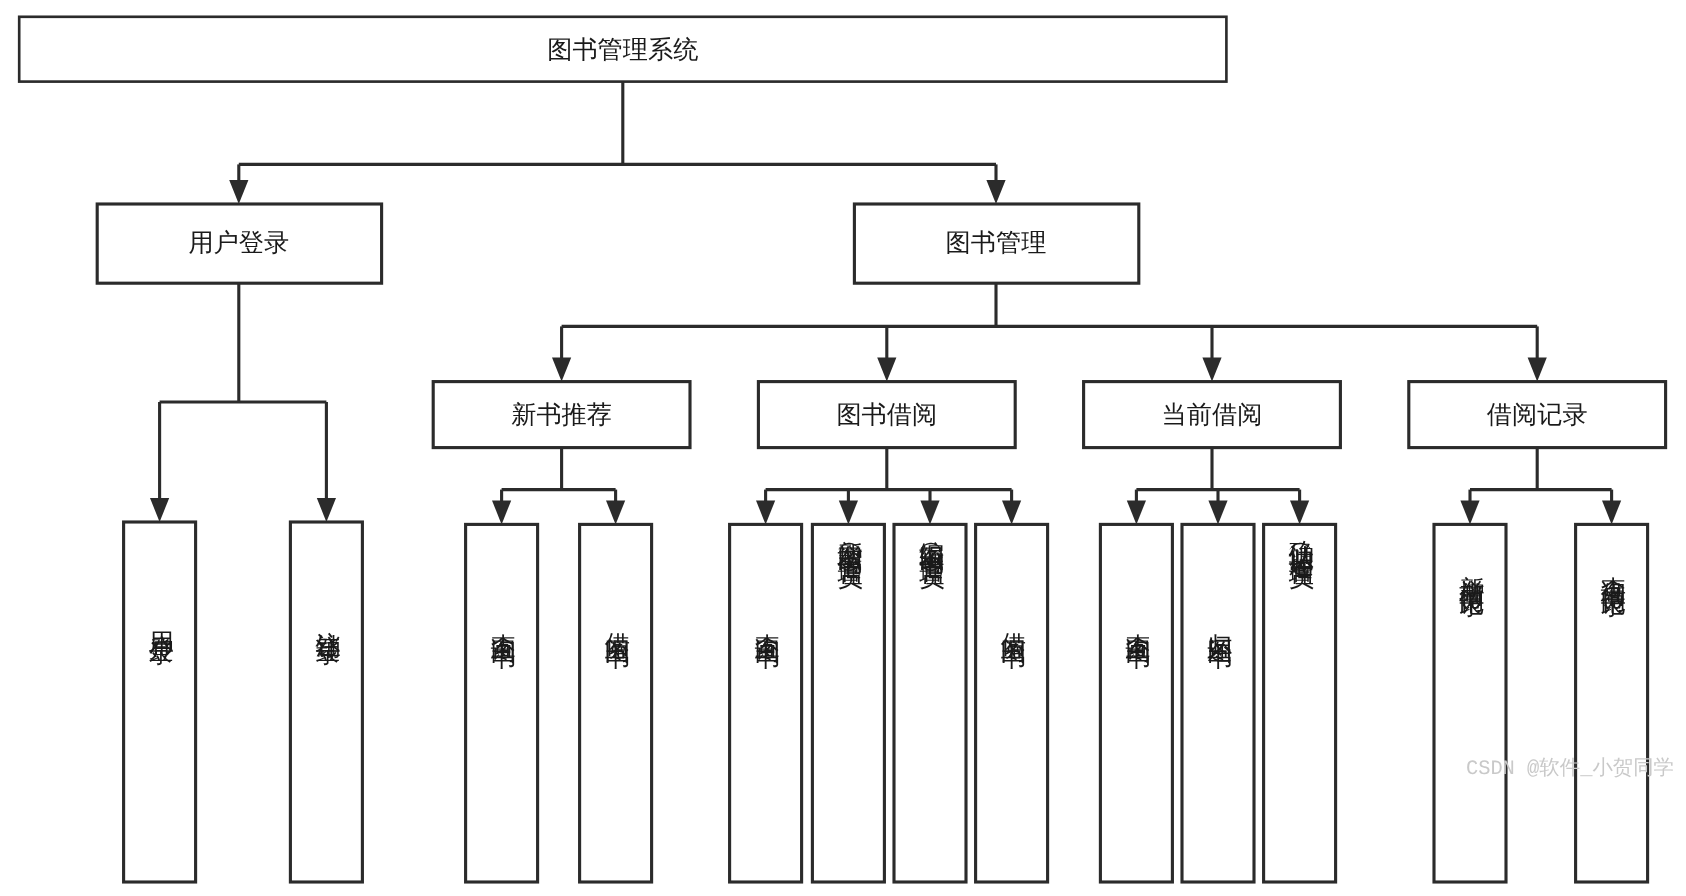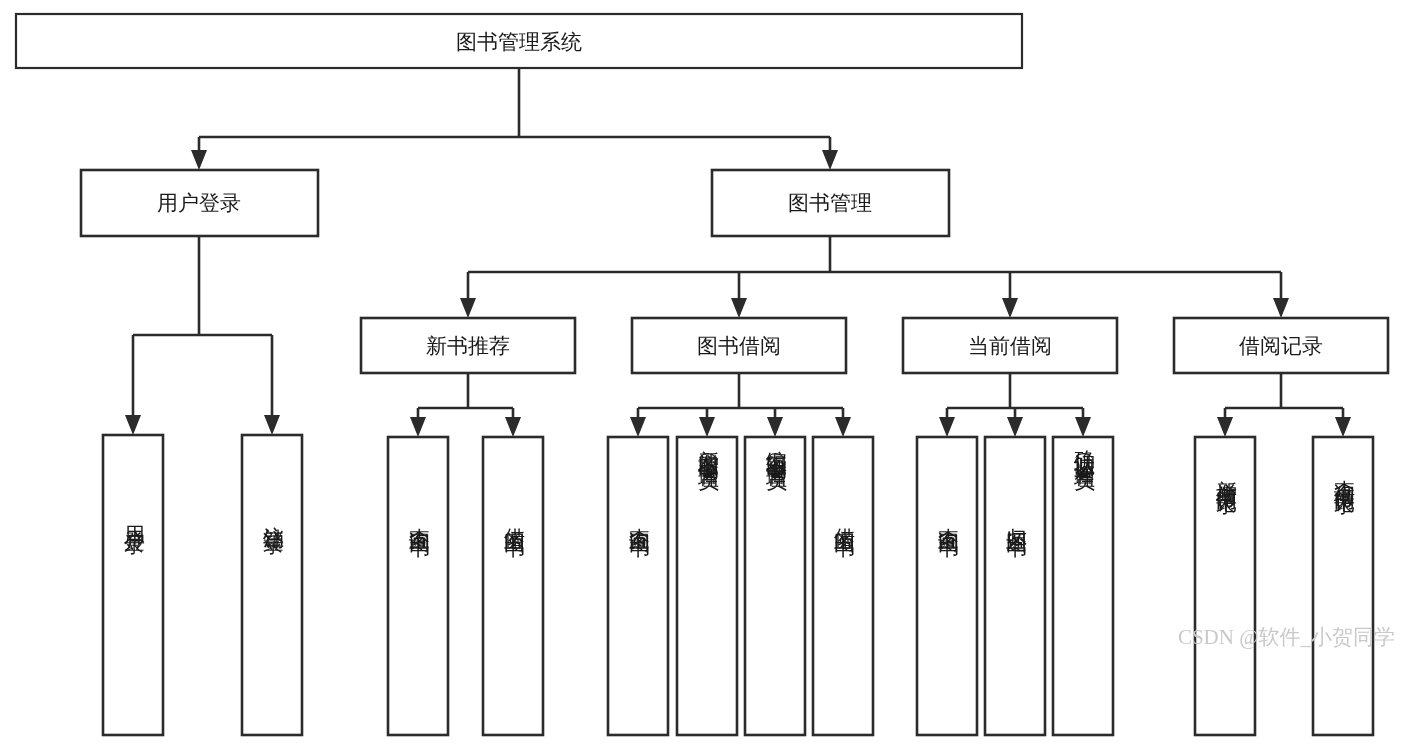--- a/index.html
+++ b/index.html
@@ -50,22 +50,22 @@
   }
   .edge-arrow {
     fill: #2b2b2b;
     stroke: none;
   }
   .watermark {
     position: absolute;
     right: 10px;
     bottom: 4px;
     color: #c9c9c9;
-    font-size: 21px;
-    font-family: Liberation Serif, serif;
+    font-size: 17px;
+    font-family: Liberation Mono, monospace;
     white-space: nowrap;
     pointer-events: none;
     user-select: none;
   }
 </style>
 </head>
 <body>
 
 <div id="diagram-root">
   <svg width="1405" height="747" viewBox="0 0 1405 747" xmlns="http://www.w3.org/2000/svg">

